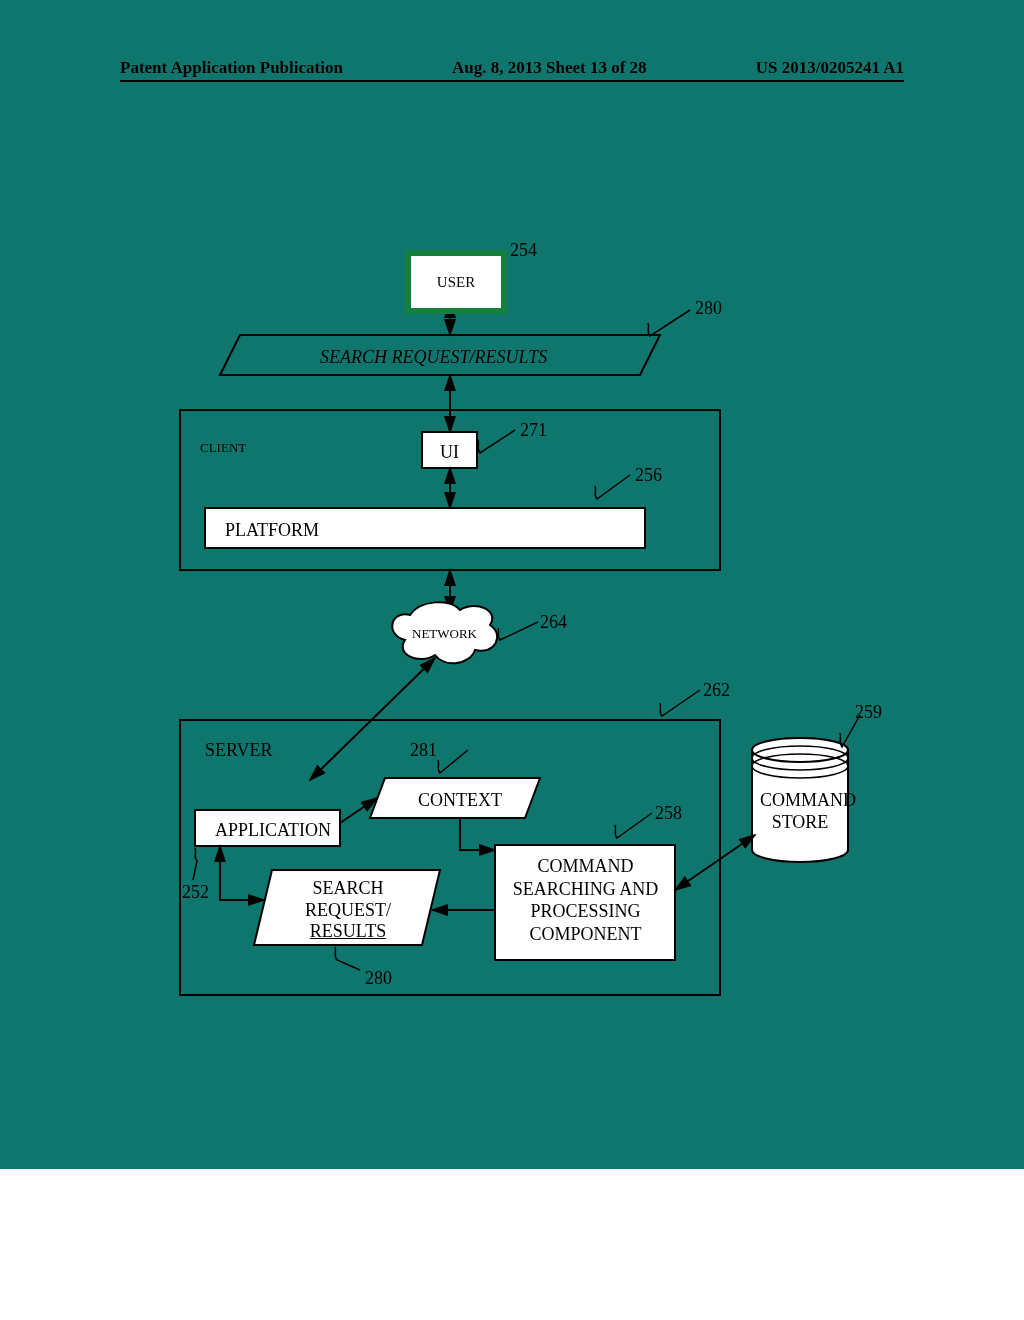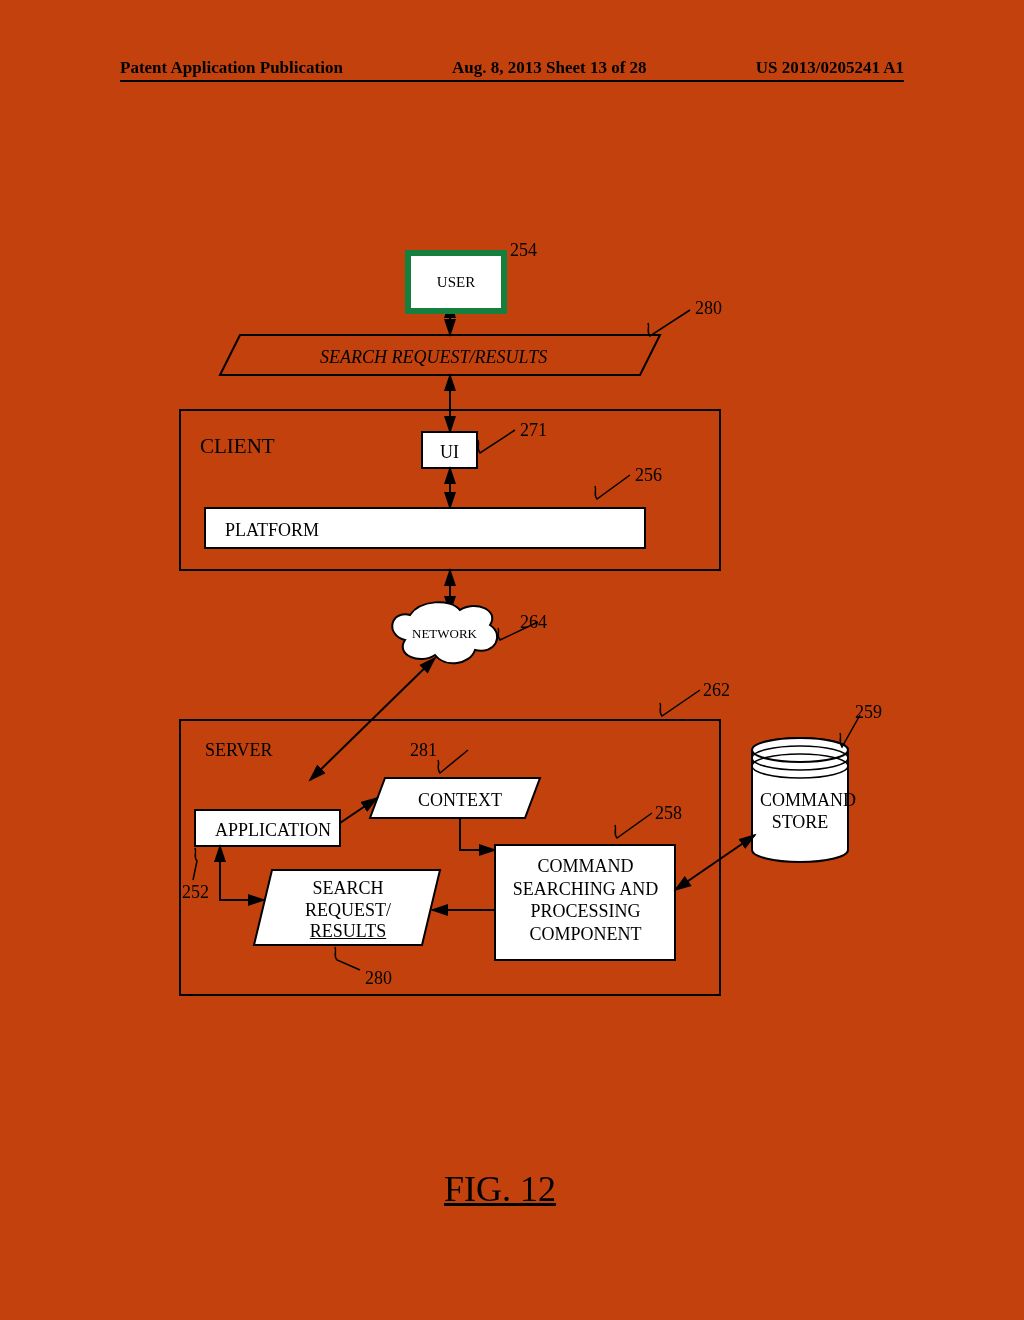--- a/index.html
+++ b/index.html
@@ -2,23 +2,23 @@
 <html><head>
 <meta charset="utf-8">
 <style>
   body {
     margin: 0;
     font-family: "Times New Roman", serif;
     background: #fff;
   }
   .page {
     width: 1024px;
-    height: 1320px;
+    height: 1169px;
     position: relative;
-    background: #c2410c;
+    background: #0f766e;
   }
   .header {
     position: absolute;
     top: 58px;
     left: 120px;
     right: 120px;
     display: flex;
     justify-content: space-between;
     font-size: 17px;
     font-weight: bold;
@@ -167,30 +167,30 @@
     </svg>
 
     <div class="box" style="left:245px; top:0px; width:90px; height:52px;">
       <span>USER</span>
     </div>
     <div class="label" style="left:350px; top:-10px;">254</div>
 
     <div class="label" style="left:160px; top:97px;font-style:italic;">SEARCH REQUEST/RESULTS</div>
     <div class="label" style="left:535px; top:48px;">280</div>
 
-    <div class="label" style="left:40px; top:184px; font-size:21px;">CLIENT</div>
+    <div class="label" style="left:40px; top:190px; font-size:13px;">CLIENT</div>
 
     <div class="label" style="left:280px; top:192px;">UI</div>
     <div class="label" style="left:360px; top:170px;">271</div>
 
     <div class="label" style="left:65px; top:270px;">PLATFORM</div>
     <div class="label" style="left:475px; top:215px;">256</div>
 
     <div class="label" style="left:252px; top:376px; font-size:13px;">NETWORK</div>
-    <div class="label" style="left:360px; top:362px;text-align:center;">264</div>
+    <div class="label" style="left:380px; top:362px;text-align:center;">264</div>
 
     <div class="label" style="left:45px; top:490px;">SERVER</div>
     <div class="label" style="left:543px; top:430px;">262</div>
 
     <div class="label" style="left:258px; top:540px;">CONTEXT</div>
     <div class="label" style="left:250px; top:490px;">281</div>
 
     <div class="label" style="left:55px; top:570px;">APPLICATION</div>
     <div class="label" style="left:22px; top:632px;">252</div>
 

